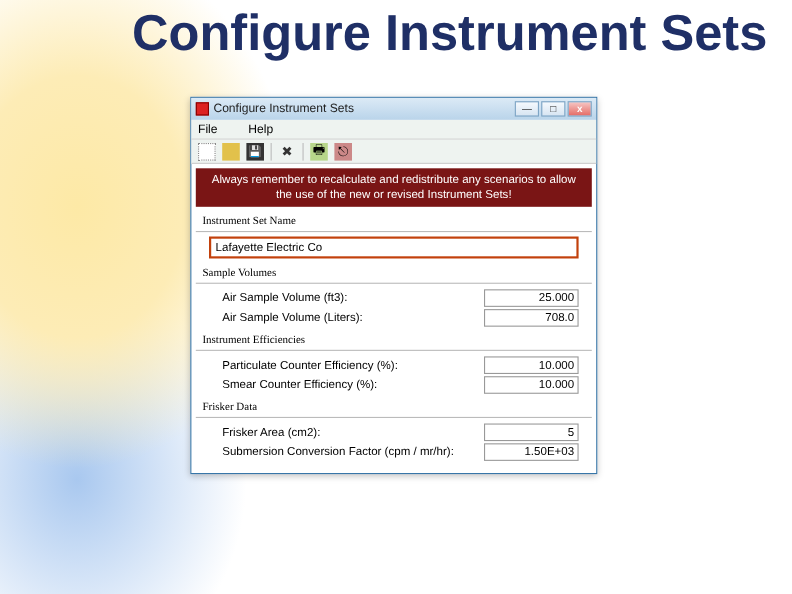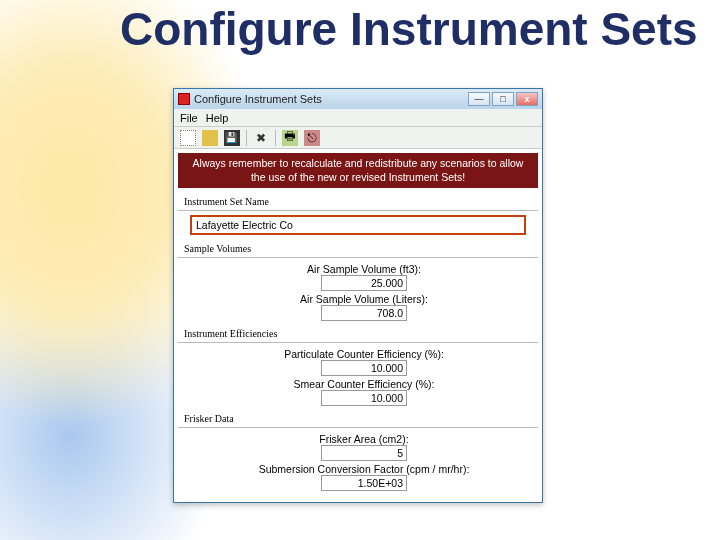--- a/index.html
+++ b/index.html
@@ -57,21 +57,21 @@
   border: 1px solid #7ea5c5;
   font-size: 9px;
   display: flex; align-items: center; justify-content: center;
   line-height: 1;
 }
 .winbtn.close { background: linear-gradient(#f6c5c3,#e56d67); color:#fff; font-weight:bold; }
 .menubar {
   height: 18px;
   background: #eef3f0;
   display: flex; align-items: center;
-  gap: 8px;
+  gap: 28px;
   padding: 0 6px;
   font-size: 11px;
   border-bottom: 1px solid #ccc;
 }
 .toolbar {
   height: 22px;
   background: #eef3f0;
   display: flex; align-items: center;
   gap: 6px;
   padding: 0 6px;
@@ -113,21 +113,20 @@
   width: 100%;
   font-size: 10.5px;
   padding: 2px 4px;
   border: 2px solid #c2410c;
 }
 .row {
   display: flex;
   align-items: center;
   padding: 1px 12px 1px 24px;
   font-size: 10.5px;
-  flex-direction: column;
 }
 .row .lbl { flex: 1; }
 .row input {
   width: 86px;
   font-size: 10.5px;
   padding: 1px 3px;
   text-align: right;
   border: 1px solid #999;
 }
 </style>

